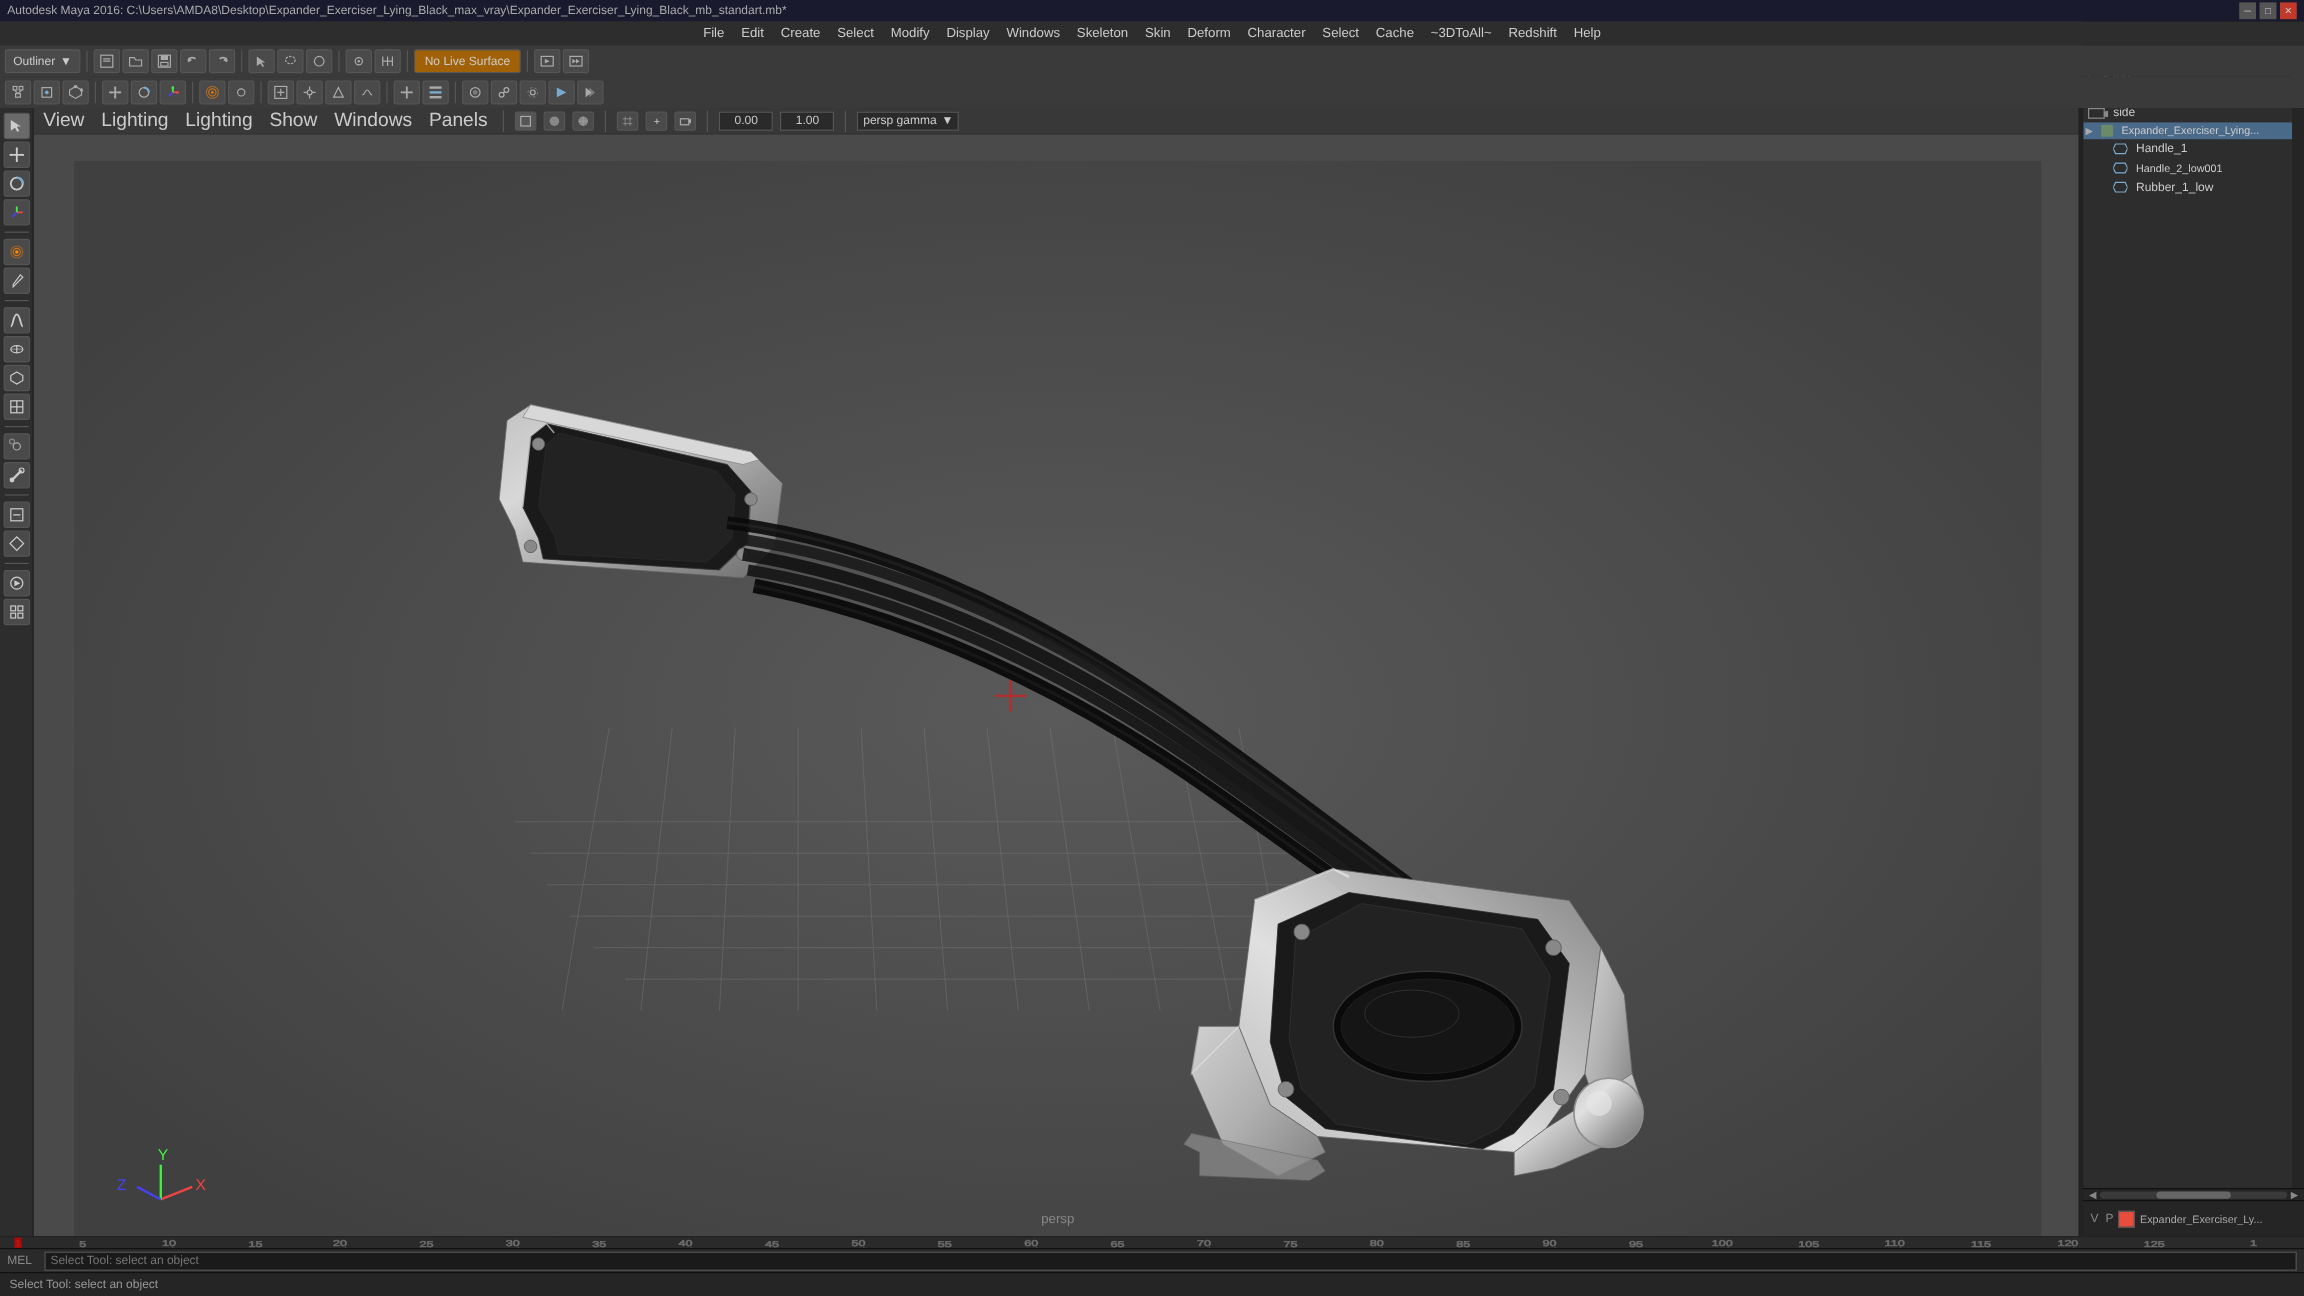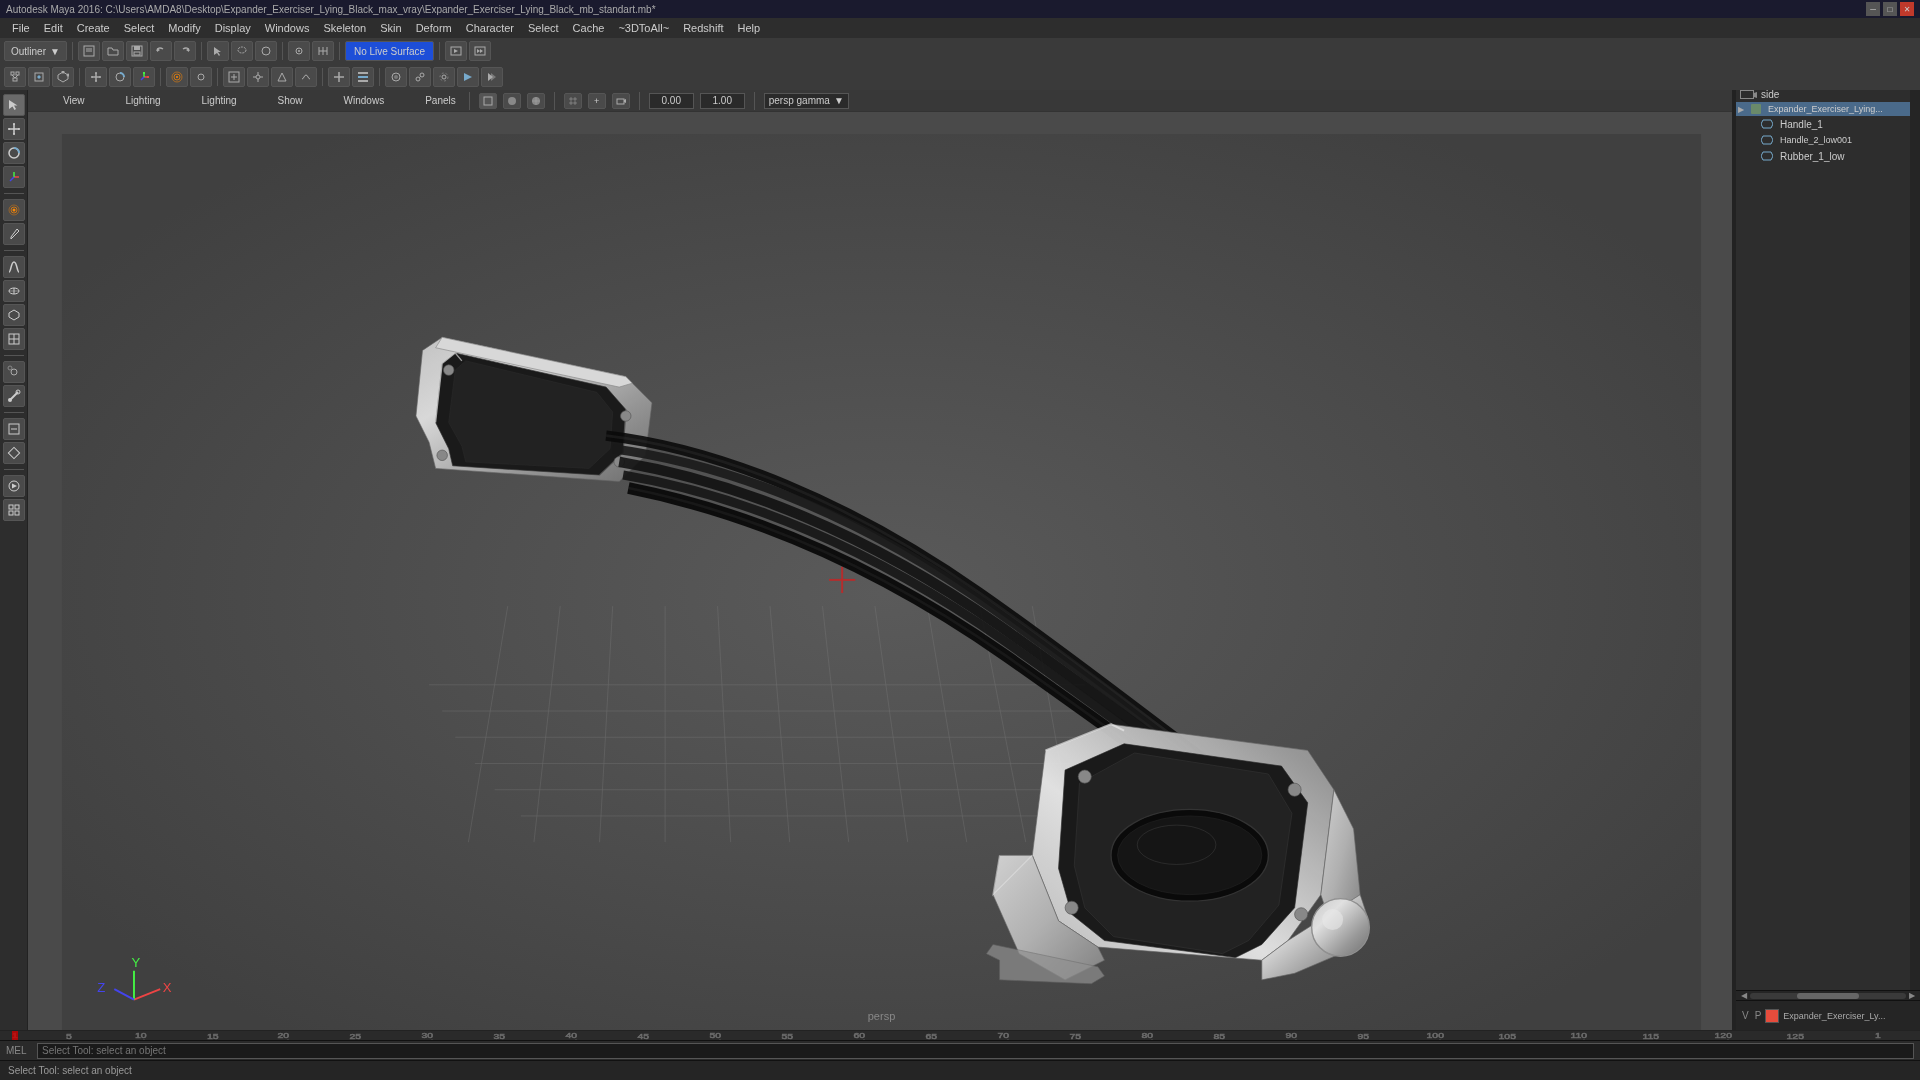--- a/index.html
+++ b/index.html
@@ -55,20 +55,21 @@
       height: 20px;
       background: #2d2d2d;
       display: flex;
       align-items: center;
       padding: 0 6px;
       position: absolute;
       top: 18px;
       left: 0;
       z-index: 100;
       gap: 2px;
+      justify-content: center;
     }
     .menu-item {
       padding: 2px 6px;
       font-size: 11px;
       color: #ccc;
       cursor: pointer;
       white-space: nowrap;
     }
 
     
@@ -112,21 +113,21 @@
       font-size: 10px;
       color: #ccc;
       cursor: pointer;
       display: flex;
       align-items: center;
       gap: 4px;
       border-radius: 2px;
     }
     .live-surface-btn {
       height: 20px;
-      background: #1d4ed8;
+      background: #a16207;
       border: 1px solid #555;
       padding: 0 8px;
       font-size: 10px;
       color: #ccc;
       cursor: pointer;
       display: flex;
       align-items: center;
       border-radius: 2px;
     }
 
@@ -202,25 +203,24 @@
       height: 22px;
       background: #383838;
       display: flex;
       align-items: center;
       padding: 0 4px;
       gap: 6px;
       z-index: 10;
       border-bottom: 1px solid #333;
     }
     .vp-menu-item {
-      font-size: 10px;
+      font-size: 16px;
       color: #ccc;
       cursor: pointer;
       padding: 2px 4px;
-      margin-left: 27px;
     }
     .vp-input {
       width: 45px;
       height: 16px;
       background: #2a2a2a;
       border: 1px solid #555;
       color: #ccc;
       font-size: 10px;
       text-align: center;
     }

